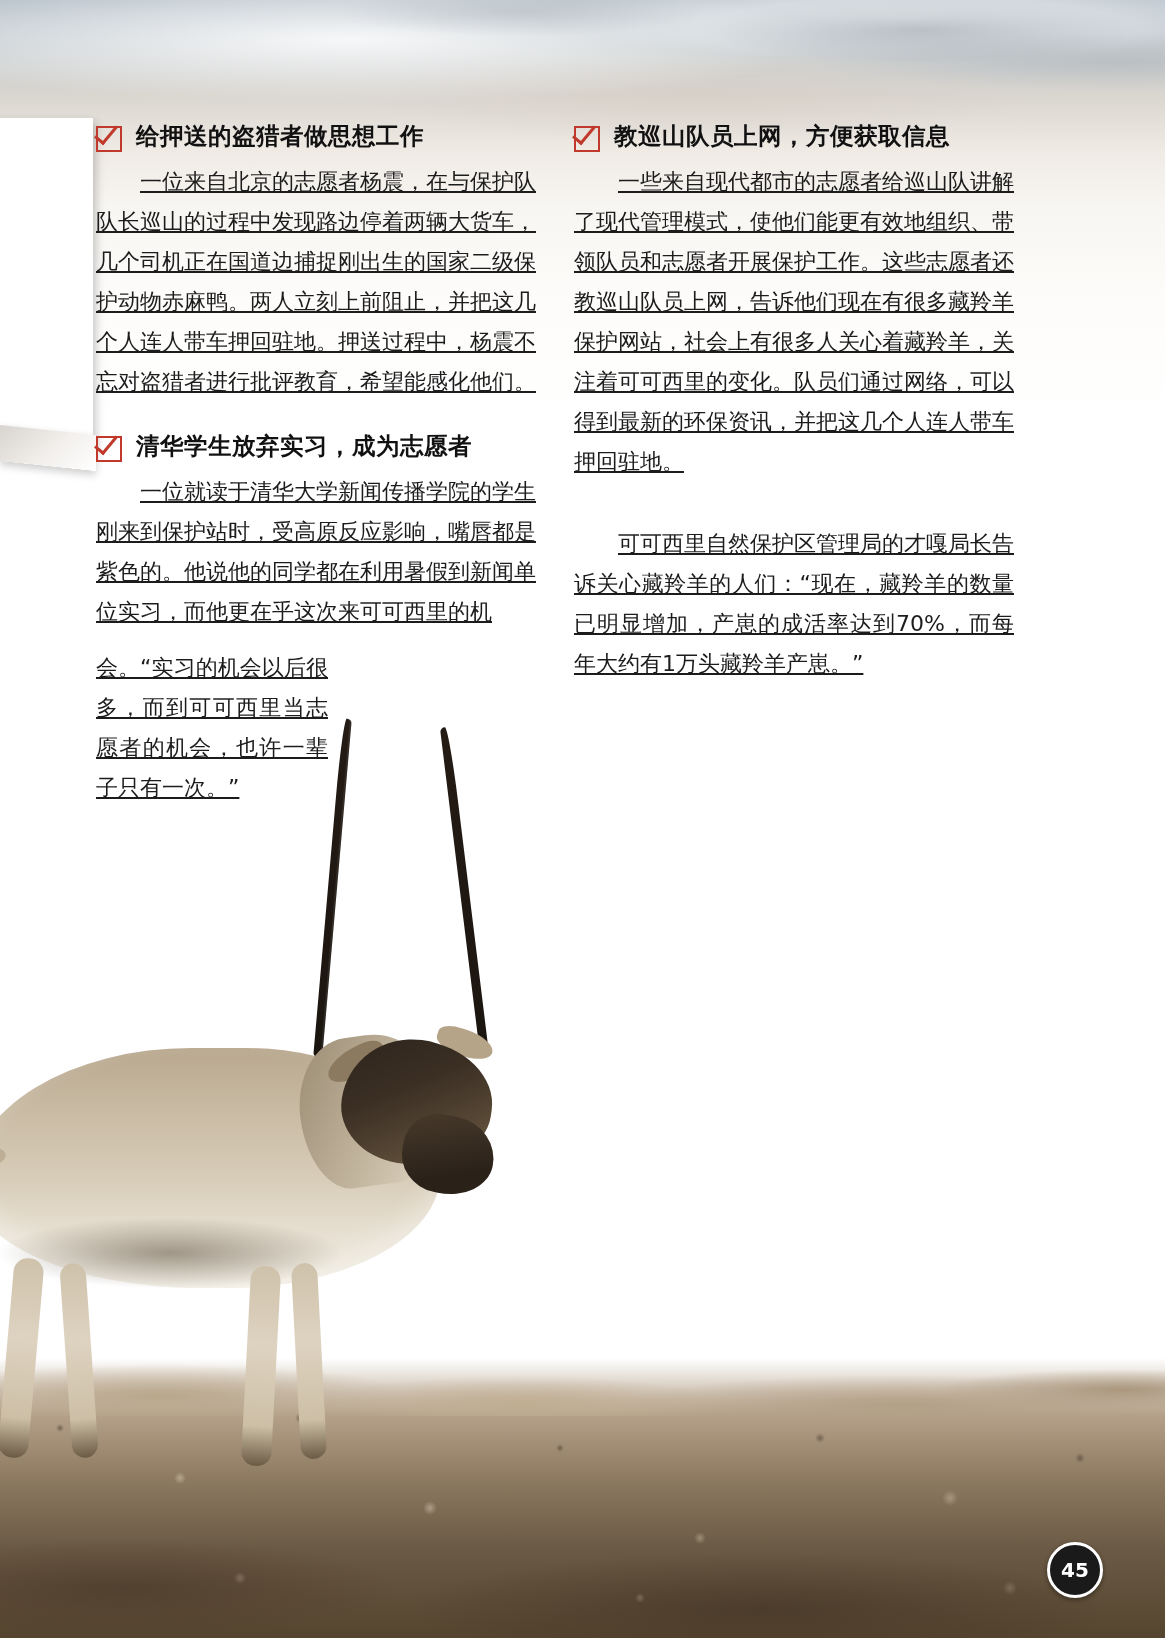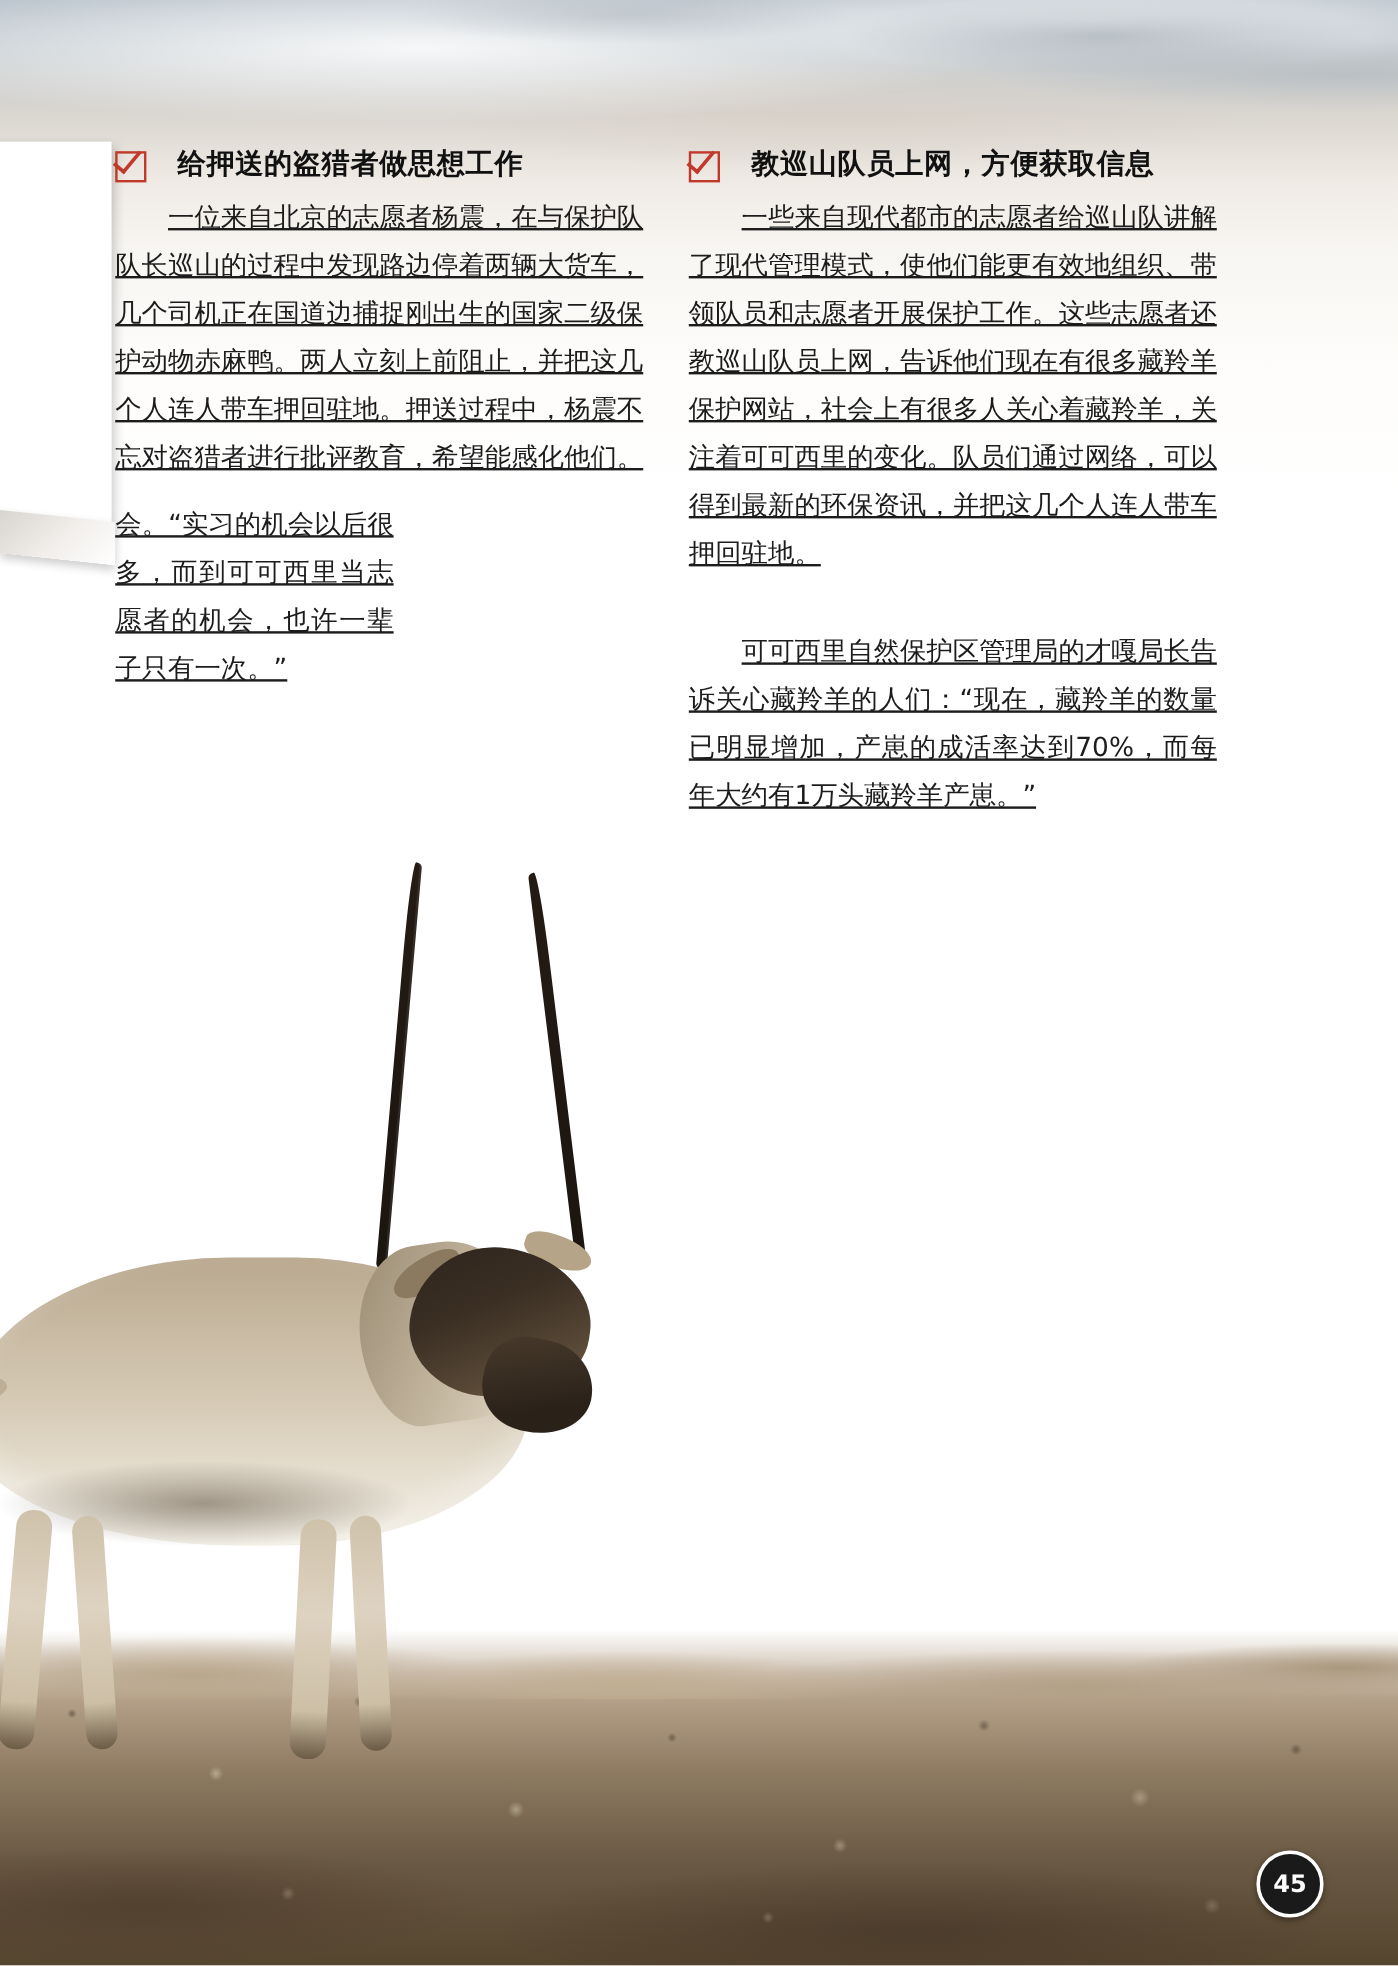--- a/index.html
+++ b/index.html
@@ -219,21 +219,21 @@
     top: 122px;
     width: 440px;
     color: #1a1a1a;
   }
   .col-left  { left: 96px; }
   .col-right { left: 574px; }
 
   .heading {
     display: flex;
     align-items: flex-start;
-    gap: 26px;
+    gap: 14px;
     font-size: 23.5px;
     font-weight: bold;
     letter-spacing: 0.5px;
     line-height: 1.25;
     color: #111;
     margin-bottom: 10px;
   }
   .tick {
     flex: 0 0 auto;
     position: relative;
@@ -320,20 +320,25 @@
   <div class="curl-fold"></div>
 
   <div class="col col-left">
 
     <div class="heading">
       <span class="tick"></span>
       <span>给押送的盗猎者做思想工作</span>
     </div>
     <p class="body-text">一位来自北京的志愿者杨震，在与保护队队长巡山的过程中发现路边停着两辆大货车，几个司机正在国道边捕捉刚出生的国家二级保护动物赤麻鸭。两人立刻上前阻止，并把这几个人连人带车押回驻地。押送过程中，杨震不忘对盗猎者进行批评教育，希望能感化他们。</p>
 
+    <div class="heading heading-2">
+      <span class="tick"></span>
+      <span>清华学生放弃实习，成为志愿者</span>
+    </div>
+    <p class="body-text">一位就读于清华大学新闻传播学院的学生刚来到保护站时，受高原反应影响，嘴唇都是紫色的。他说他的同学都在利用暑假到新闻单位实习，而他更在乎这次来可可西里的机</p>
     <p class="body-text narrow" style="text-indent:0;">会。“实习的机会以后很多，而到可可西里当志愿者的机会，也许一辈子只有一次。”</p>
   </div>
 
   <div class="col col-right">
 
     <div class="heading">
       <span class="tick"></span>
       <span>教巡山队员上网，方便获取信息</span>
     </div>
     <p class="body-text">一些来自现代都市的志愿者给巡山队讲解了现代管理模式，使他们能更有效地组织、带领队员和志愿者开展保护工作。这些志愿者还教巡山队员上网，告诉他们现在有很多藏羚羊保护网站，社会上有很多人关心着藏羚羊，关注着可可西里的变化。队员们通过网络，可以得到最新的环保资讯，并把这几个人连人带车押回驻地。</p>

